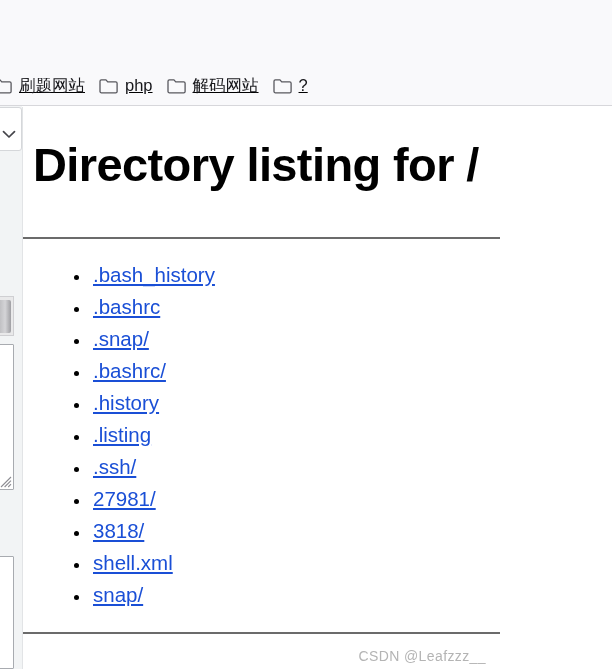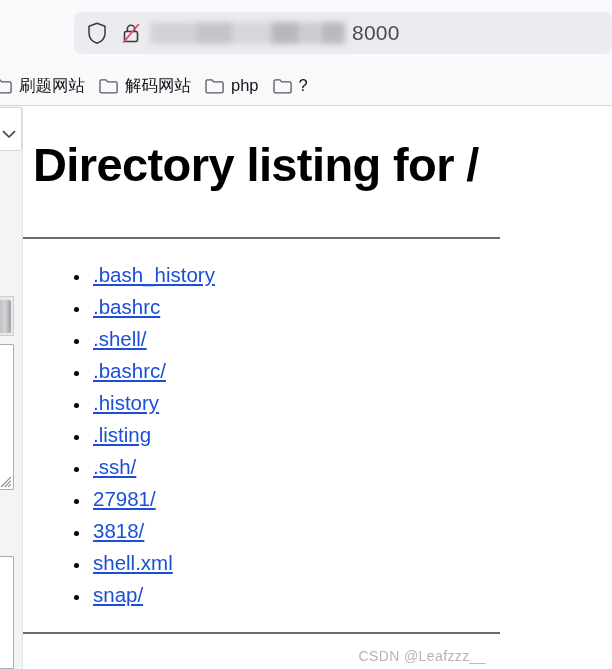--- a/index.html
+++ b/index.html
@@ -86,20 +86,21 @@
 
   
   .bookmarks-row {
     position: absolute;
     left: 0; top: 66px;
     width: 612px; height: 39px;
     display: flex;
     align-items: center;
     padding-left: 0px;
     overflow: hidden;
+    text-decoration: underline;
   }
   .bm {
     display: flex;
     align-items: center;
     height: 30px;
     padding: 0 7px;
     border-radius: 4px;
     white-space: nowrap;
     font-size: 16.5px;
     color: #16161a;
@@ -236,77 +237,48 @@
     white-space: nowrap;
   }
 </style>
 </head>
 <body>
 
 <div id="screen">
 
   <div class="chrome">
 
-    <div class="urlbar-row">
-      <div class="urlbar">
-
-        <span class="shield-icon">
-          <svg viewBox="0 0 22 24" width="22" height="24" aria-hidden="true">
-            <path d="M11 2.2 L19 5.2 V12.2 C19 17.2 15.4 20.6 11 22.2 C6.6 20.6 3 17.2 3 12.2 V5.2 Z" fill="none" stroke="#3a3a3f" stroke-width="1.5" stroke-linejoin="round"></path>
-          </svg>
-        </span>
-
-        <span class="lock-slash-icon">
-          <svg viewBox="0 0 22 24" width="22" height="24" aria-hidden="true">
-            <rect x="4.5" y="10.5" width="13" height="10" rx="1.6" fill="none" stroke="#3a3a3f" stroke-width="1.6"></rect>
-            <path d="M7.4 10.5 V7.8 a3.6 3.6 0 0 1 7.2 0 V10.5" fill="none" stroke="#3a3a3f" stroke-width="1.6"></path>
-            <line x1="3.2" y1="21.6" x2="18.8" y2="3.0" stroke="#e5485f" stroke-width="1.7"></line>
-          </svg>
-        </span>
-
-        <span class="url-redacted">
-          <i></i>
-            <i></i>
-            <i></i>
-            <i></i>
-            <i></i>
-            <i></i>
-        </span>
-
-        <span class="url-port">8000</span>
-      </div>
-    </div>
 
     <div class="bookmarks-row">
 
       <div class="bm">
         <span class="folder-icon">
           <svg viewBox="0 0 19 17" width="19" height="17" aria-hidden="true">
             <path d="M1 4.2 a1.4 1.4 0 0 1 1.4-1.4 H7 l1.7 2 h8 a1.4 1.4 0 0 1 1.4 1.4 V14.4 a1.4 1.4 0 0 1 -1.4 1.4 H2.4 A1.4 1.4 0 0 1 1 14.4 Z" fill="none" stroke="#58585e" stroke-width="1.3" stroke-linejoin="round"></path>
           </svg>
         </span>
         <span class="bm-label">刷题网站</span>
       </div>
 
       <div class="bm">
         <span class="folder-icon">
           <svg viewBox="0 0 19 17" width="19" height="17" aria-hidden="true">
             <path d="M1 4.2 a1.4 1.4 0 0 1 1.4-1.4 H7 l1.7 2 h8 a1.4 1.4 0 0 1 1.4 1.4 V14.4 a1.4 1.4 0 0 1 -1.4 1.4 H2.4 A1.4 1.4 0 0 1 1 14.4 Z" fill="none" stroke="#58585e" stroke-width="1.3" stroke-linejoin="round"></path>
           </svg>
         </span>
-        <span class="bm-label">解码网站</span>
+        <span class="bm-label">php</span>
       </div>
 
       <div class="bm">
         <span class="folder-icon">
           <svg viewBox="0 0 19 17" width="19" height="17" aria-hidden="true">
             <path d="M1 4.2 a1.4 1.4 0 0 1 1.4-1.4 H7 l1.7 2 h8 a1.4 1.4 0 0 1 1.4 1.4 V14.4 a1.4 1.4 0 0 1 -1.4 1.4 H2.4 A1.4 1.4 0 0 1 1 14.4 Z" fill="none" stroke="#58585e" stroke-width="1.3" stroke-linejoin="round"></path>
           </svg>
         </span>
-        <span class="bm-label">php</span>
+        <span class="bm-label">解码网站</span>
       </div>
 
 
       <div class="bm">
         <span class="folder-icon">
           <svg viewBox="0 0 19 17" width="19" height="17" aria-hidden="true">
             <path d="M1 4.2 a1.4 1.4 0 0 1 1.4-1.4 H7 l1.7 2 h8 a1.4 1.4 0 0 1 1.4 1.4 V14.4 a1.4 1.4 0 0 1 -1.4 1.4 H2.4 A1.4 1.4 0 0 1 1 14.4 Z" fill="none" stroke="#58585e" stroke-width="1.3" stroke-linejoin="round"></path>
           </svg>
         </span>
         <span class="bm-label">?</span>
@@ -351,21 +323,21 @@
     <hr class="hr-top">
 
     <ul class="listing">
       <li>
         <a href="#">.bash_history</a>
       </li>
       <li>
         <a href="#">.bashrc</a>
       </li>
       <li>
-        <a href="#">.shell/</a>
+        <a href="#">.snap/</a>
       </li>
       <li>
         <a href="#">.bashrc/</a>
       </li>
       <li>
         <a href="#">.history</a>
       </li>
       <li>
         <a href="#">.listing</a>
       </li>

